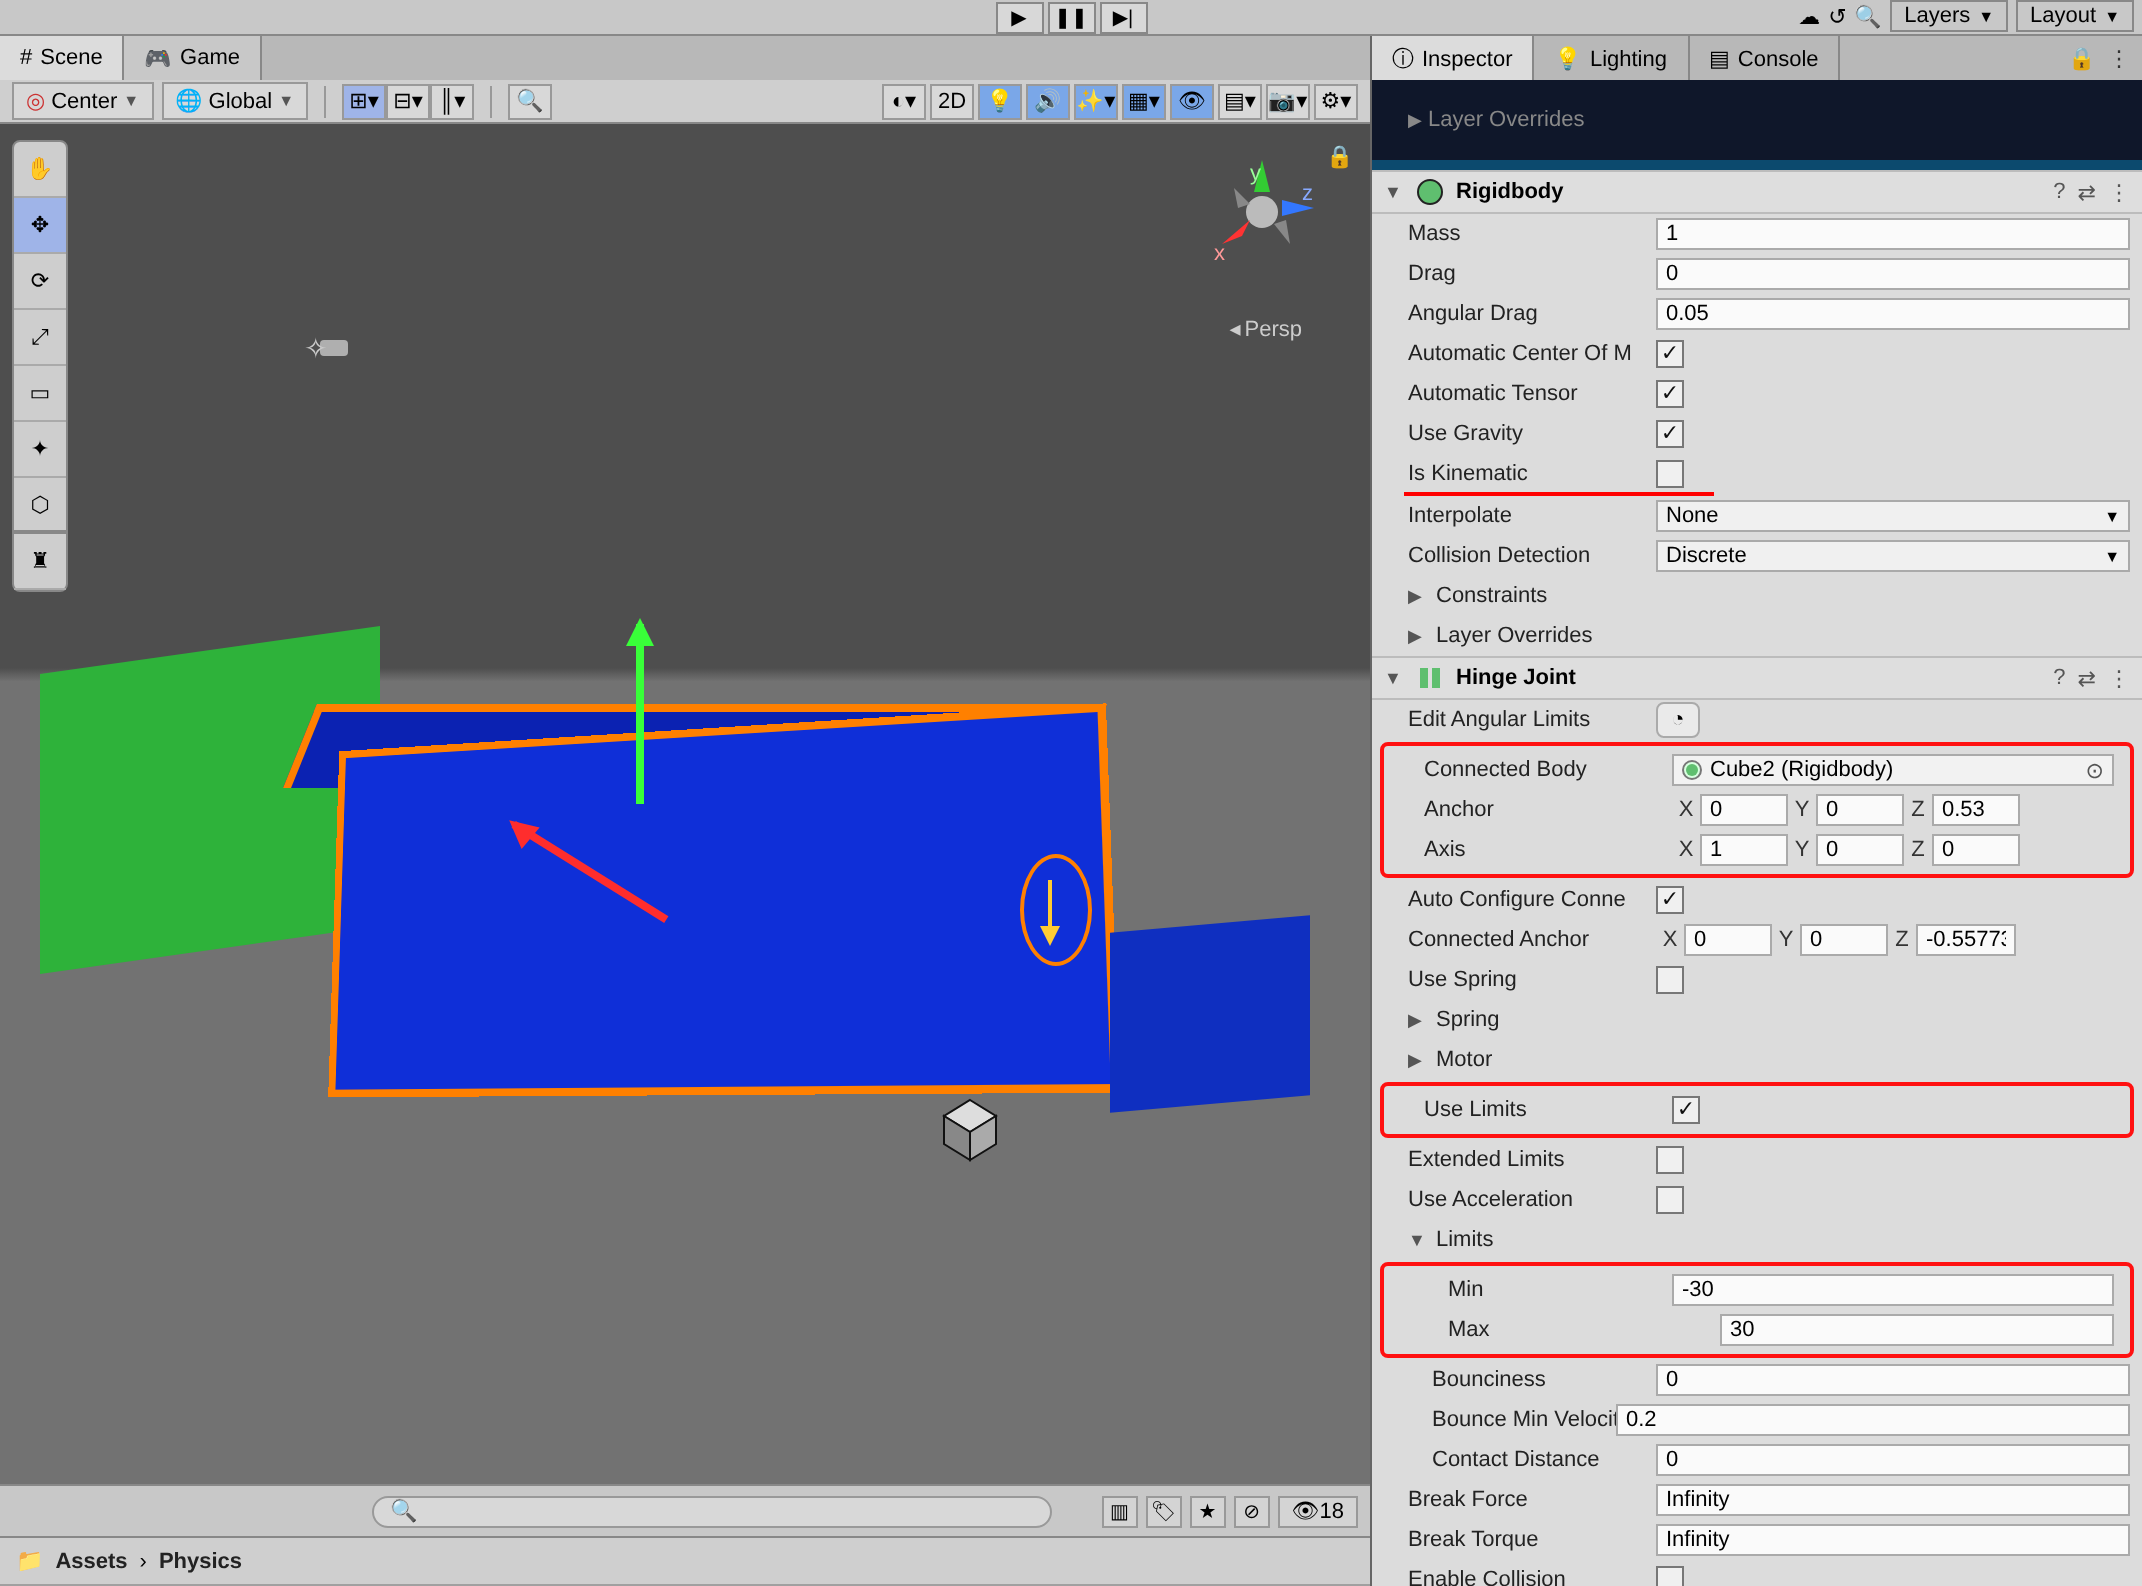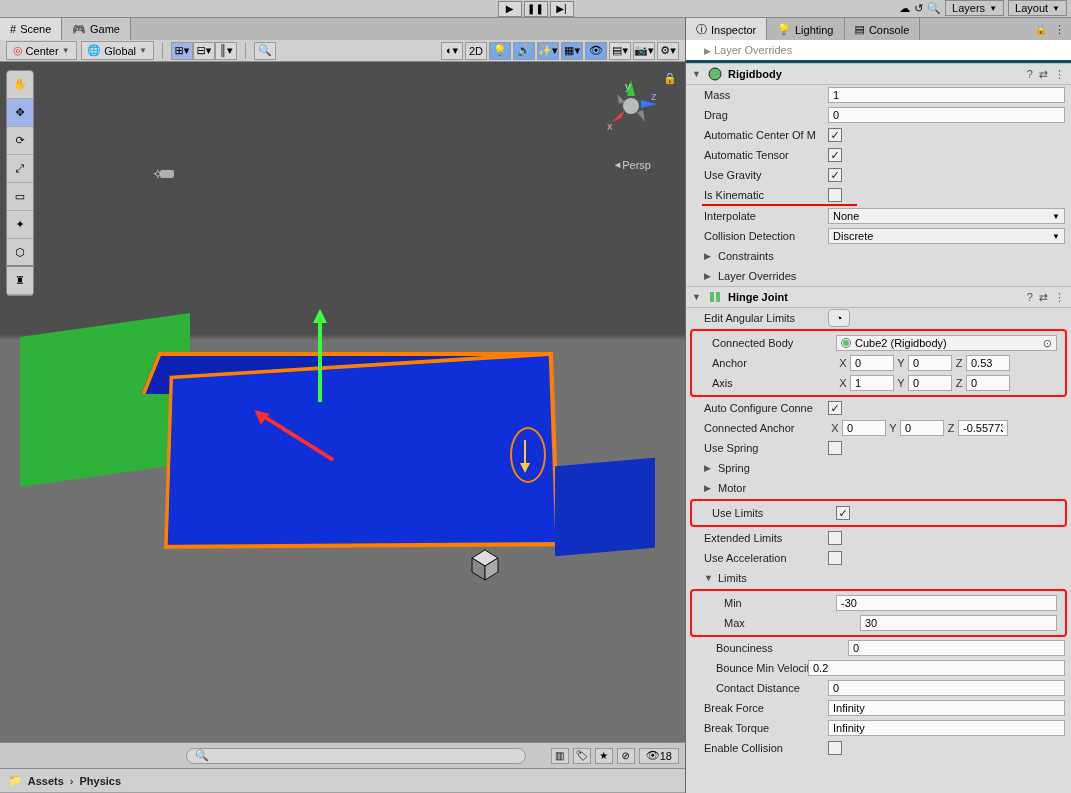--- a/index.html
+++ b/index.html
@@ -71,21 +71,21 @@
   .status-count { background:#d4d4d4; border:1px solid #999; padding:0 6px; height:16px; display:flex; align-items:center;}
 
   
   .breadcrumb { position:absolute; top:768px; left:0; width:685px; height:24px; background:#cfcfcf; border-top:1px solid #888; display:flex; align-items:center; padding:0 8px; gap:6px;}
   .breadcrumb .crumb { color:#222;font-weight:bold; }
   .breadcrumb .crumb.bold { font-weight:bold; }
 
   
   .inspector { position:absolute; top:40px; left:685px; right:0; bottom:0; background:#dcdcdc; border-left:1px solid #666; overflow:hidden; }
   .insp-content { position:relative; }
-  .faded-row { color:#888; padding:4px 18px; background:#ffffff; border-bottom:3px solid #0c4a6e;}
+  .faded-row { color:#888; padding:14px 18px; background:#0f172a; border-bottom:5px solid #0c4a6e;}
 
   .component-hdr { display:flex; align-items:center; height:22px; background:#dedede; border-top:1px solid #bcbcbc; border-bottom:1px solid #bcbcbc; padding:0 6px; gap:6px;}
   .component-hdr .foldout { width:10px; font-size:9px; color:#555; }
   .component-hdr .title { font-weight:bold; flex:1; }
   .component-hdr .icons { display:flex; gap:6px; color:#555; font-size:12px;}
   .comp-icon { width:14px; height:14px; display:inline-flex; align-items:center; justify-content:center;}
   
   .prop-row { display:flex; align-items:center; height:20px; padding:0 6px 0 18px; }
   .prop-row .label { width:124px; color:#222; white-space:nowrap; overflow:hidden;}
   .prop-row input[type=text] { flex:1; height:16px; background:#fafafa; border:1px solid #aaa; padding:0 4px; font-size:11px;}
@@ -281,20 +281,24 @@
     </div>
     <div class="prop-row">
         <span class="label">Mass</span>
         <input type="text" value="1" style="">
       </div>
     <div class="prop-row">
         <span class="label">Drag</span>
         <input type="text" value="0" style="">
       </div>
     <div class="prop-row">
+        <span class="label">Angular Drag</span>
+        <input type="text" value="0.05" style="">
+      </div>
+    <div class="prop-row">
         <span class="label">Automatic Center Of M</span>
         <span class="chk checked"></span>
       </div>
     <div class="prop-row">
         <span class="label">Automatic Tensor</span>
         <span class="chk checked"></span>
       </div>
     <div class="prop-row">
         <span class="label">Use Gravity</span>
         <span class="chk checked"></span>
@@ -431,21 +435,21 @@
           <span class="label" style="width:112px">Min</span>
           <input type="text" value="-30" style="">
         </div>
       <div class="prop-row sub">
           <span class="label" style="width:136px">Max</span>
           <input type="text" value="30" style="">
         </div>
     </div>
 
     <div class="prop-row sub">
-        <span class="label" style="width:132px">Bounciness</span>
+        <span class="label" style="width:112px">Bounciness</span>
         <input type="text" value="0" style="">
       </div>
     <div class="prop-row sub">
         <span class="label" style="width:92px">Bounce Min Velocit</span>
         <input type="text" value="0.2" style="">
       </div>
     <div class="prop-row sub">
         <span class="label" style="width:112px">Contact Distance</span>
         <input type="text" value="0" style="">
       </div>

